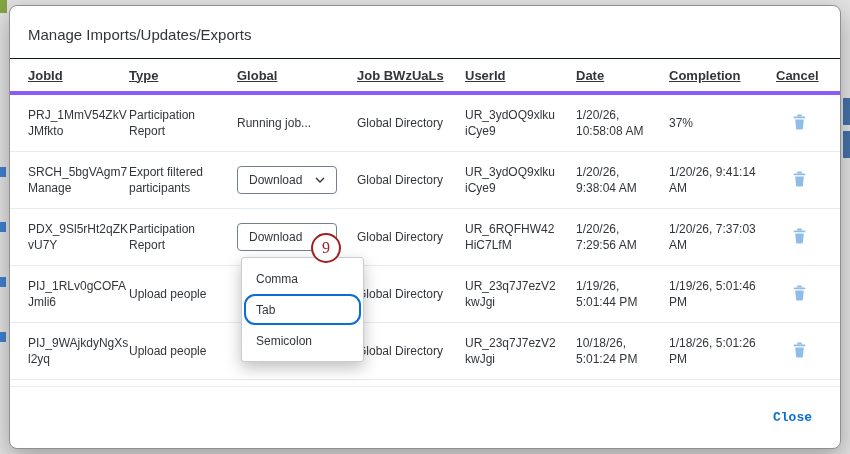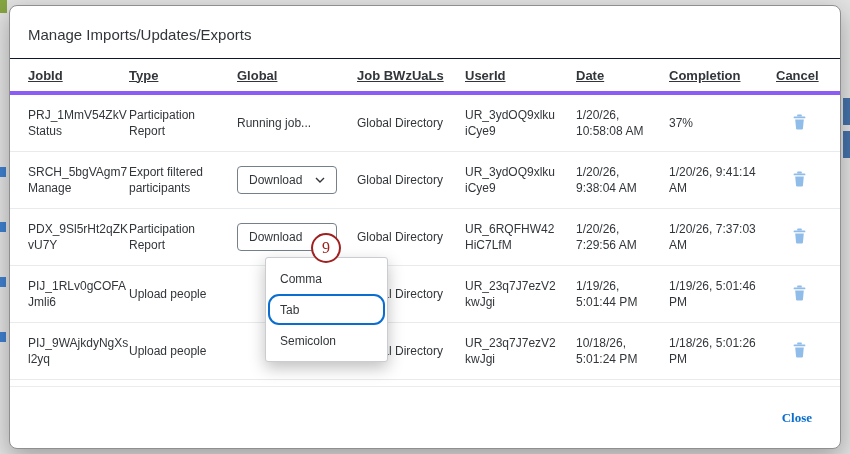--- a/index.html
+++ b/index.html
@@ -79,35 +79,34 @@
   .modal-footer {
     margin-top: auto;
     height: 62px;
     border-top: 1px solid #ececec;
     display: flex; align-items: center; justify-content: flex-end;
     padding: 0 18px;
   }
   .close-btn {
     background: none; border: none; cursor: pointer;
     color: #0a6ed1; font-size: 13px; font-weight: 700;
-    font-family: Liberation Serif, serif;
+    font-family: Liberation Mono, monospace;
     padding: 6px 10px;
   }
 
   
   .dropdown-menu {
     position: absolute; left: 231px; top: 251px;
     width: 123px;
     background: #fff;
     border: 1px solid #c9ccd0;
     border-radius: 3px;
     box-shadow: 0 6px 16px rgba(0,0,0,.25);
     padding: 5px 0;
     z-index: 5;
-    margin-left: 24px;
   }
   .dd-item {
     height: 31px;
     margin: 0 2px;
     padding: 0 10px;
     display: flex; align-items: center;
     font-size: 12px; color: #32363a;
     border: 2px solid transparent;
     border-radius: 4px;
     cursor: pointer;
@@ -150,21 +149,21 @@
     <div class="cell">Type</div>
     <div class="cell">Global</div>
     <div class="cell">Job BWzUaLs</div>
     <div class="cell">UserId</div>
     <div class="cell">Date</div>
     <div class="cell">Completion</div>
     <div class="cell c-cancel">Cancel</div>
   </div>
 
   <div class="grid-row trow">
-    <div class="cell">PRJ_1MmV54ZkV Status</div>
+    <div class="cell">PRJ_1MmV54ZkV JMfkto</div>
     <div class="cell">Participation Report</div>
     <div class="cell">Running job...</div>
     <div class="cell">Global Directory</div>
     <div class="cell">UR_3ydOQ9xlku iCye9</div>
     <div class="cell">1/20/26, 10:58:08 AM</div>
     <div class="cell">37%</div>
     <div class="cell c-cancel">
       <button class="trash-btn">
         <svg width="15" height="16" viewBox="0 0 15 16">
           <rect x="5.2" y="0.6" width="4.6" height="2" rx="0.6" fill="#8fbce8"></rect>

